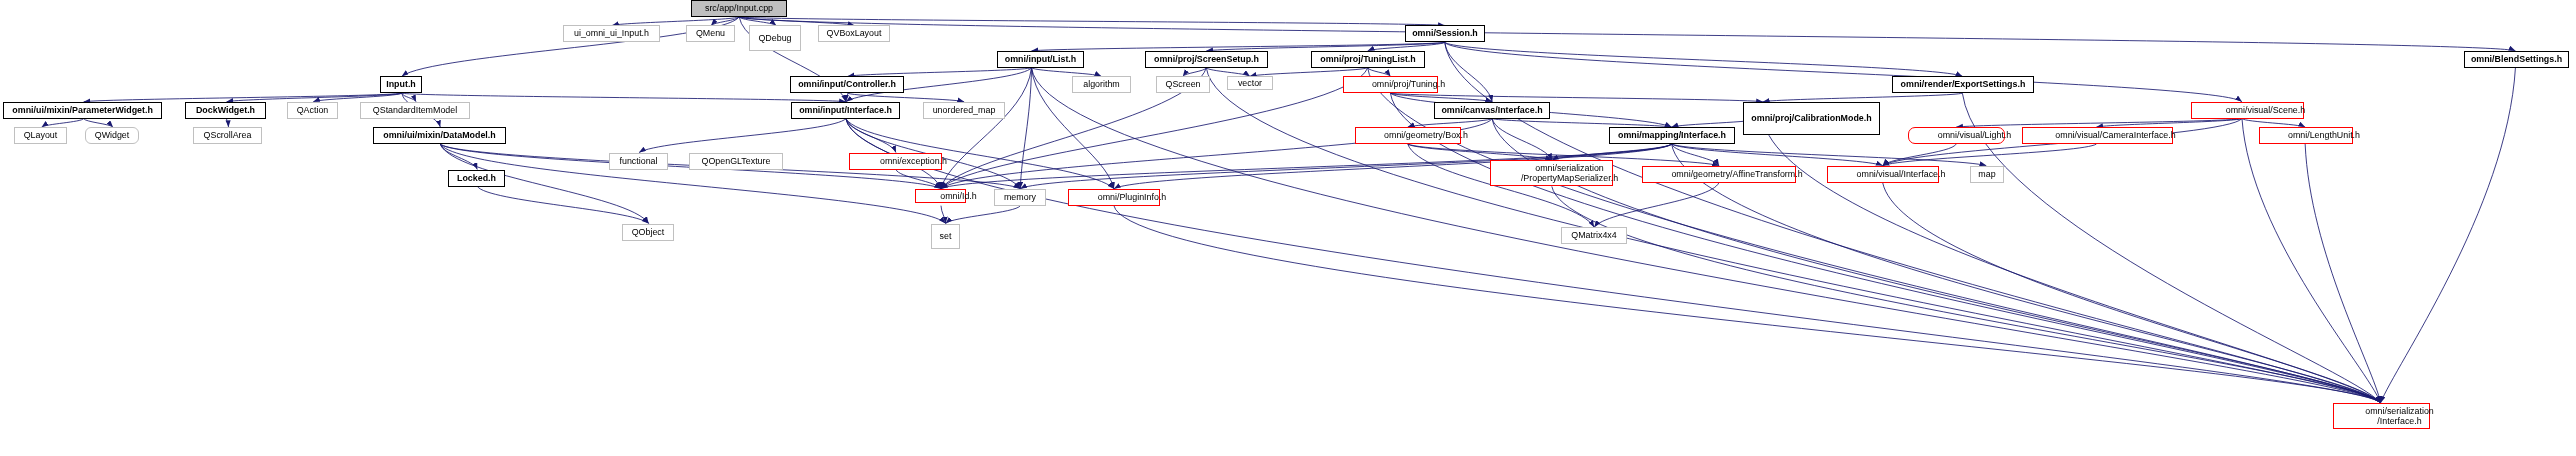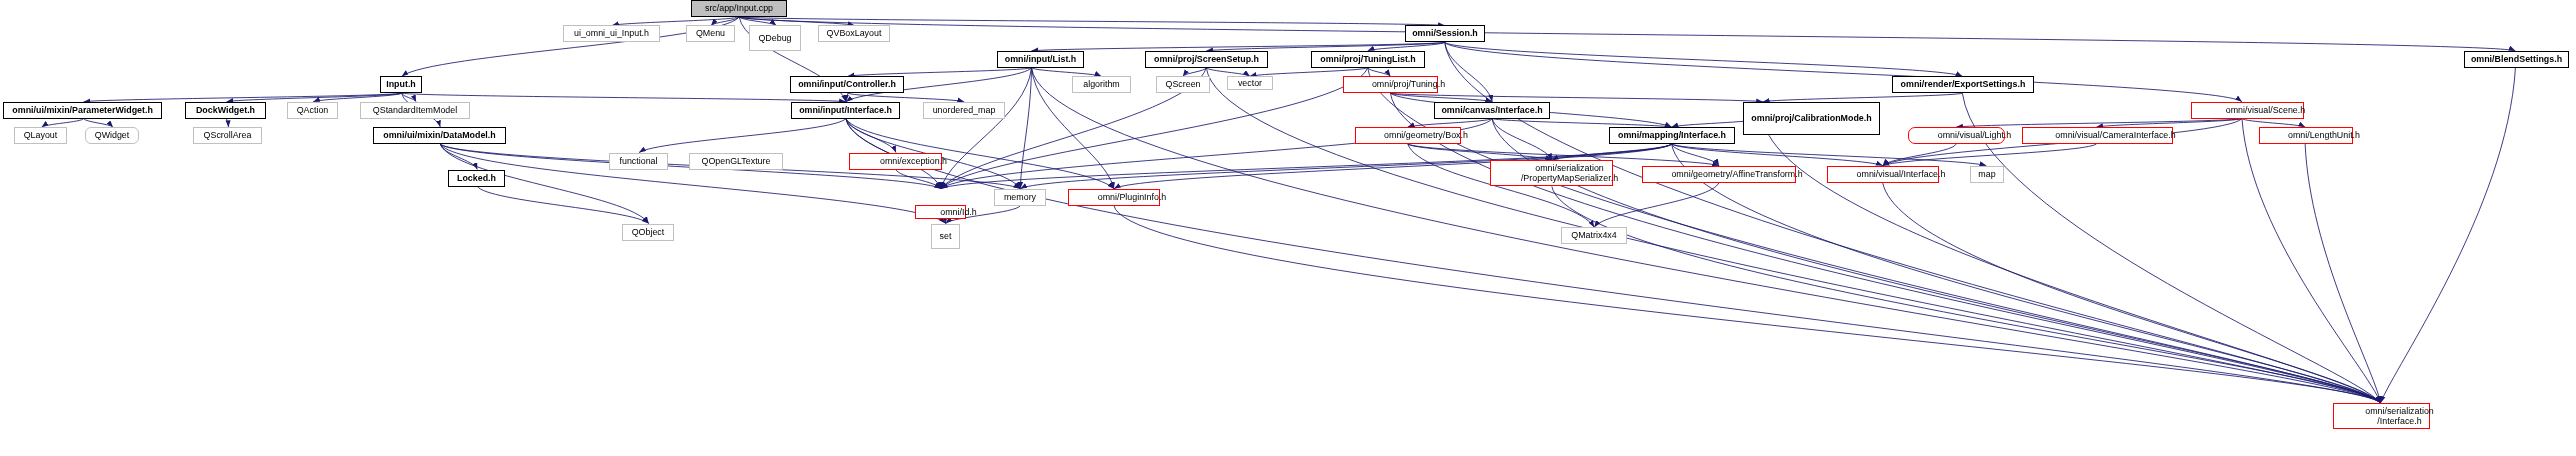--- a/index.html
+++ b/index.html
@@ -198,21 +198,21 @@
       <div class="node missing" style="left: 2259px; top: 127px; width: 94px; height: 17px; text-align: right;">omni/LengthUnit.h</div>
       <div class="node sys" style="left: 609px; top: 153px; width: 59px; height: 17px;">functional</div>
       <div class="node sys" style="left: 689px; top: 153px; width: 94px; height: 17px;">QOpenGLTexture</div>
       <div class="node missing" style="left: 849px; top: 153px; width: 93px; height: 17px;">omni/exception.h</div>
       <div class="node local" style="left: 448px; top: 170px; width: 57px; height: 17px;">Locked.h</div>
       <div class="node missing two-line" style="left: 1490px; top: 160px; width: 123px; height: 26px;">omni/serialization
 /PropertyMapSerializer.h</div>
       <div class="node missing" style="left: 1642px; top: 166px; width: 154px; height: 17px;">omni/geometry/AffineTransform.h</div>
       <div class="node missing" style="left: 1827px; top: 166px; width: 112px; height: 17px;">omni/visual/Interface.h</div>
       <div class="node sys" style="left: 1970px; top: 166px; width: 34px; height: 17px;">map</div>
-      <div class="node missing" style="left: 915px; top: 189px; width: 51px; height: 14px; margin-top: 16px;">omni/Id.h</div>
+      <div class="node missing" style="left: 915px; top: 189px; width: 51px; height: 14px;">omni/Id.h</div>
       <div class="node sys" style="left: 994px; top: 189px; width: 52px; height: 17px;">memory</div>
       <div class="node missing" style="left: 1068px; top: 189px; width: 92px; height: 17px;">omni/PluginInfo.h</div>
       <div class="node sys" style="left: 622px; top: 224px; width: 52px; height: 17px;">QObject</div>
       <div class="node sys" style="left: 931px; top: 224px; width: 29px; height: 25px;">set</div>
       <div class="node sys" style="left: 1561px; top: 227px; width: 66px; height: 17px;">QMatrix4x4</div>
       <div class="node missing two-line" style="left: 2333px; top: 403px; width: 97px; height: 26px;">omni/serialization
 /Interface.h</div>
     </div>
 </div>
 

